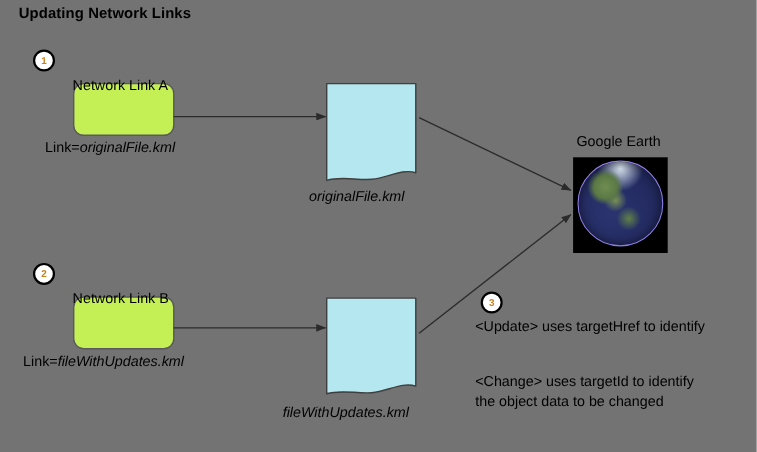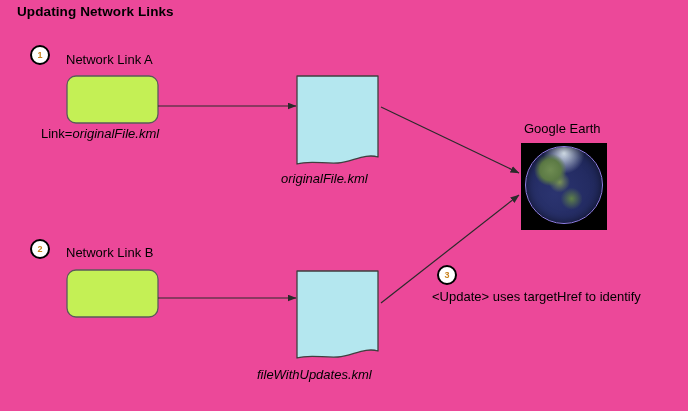--- a/index.html
+++ b/index.html
@@ -8,21 +8,21 @@
     background: #ffffff;
   }
   body {
     font-family: "Liberation Sans", sans-serif;
     -webkit-font-smoothing: antialiased;
   }
   #canvas {
     position: relative;
     width: 688px;
     height: 411px;
-    background: #ec4899;
+    background: #737373;
     overflow: hidden;
   }
   #svg-layer {
     position: absolute;
     left: 0;
     top: 0;
     width: 688px;
     height: 411px;
   }
   .txt {
@@ -33,20 +33,21 @@
   }
   #page-title {
     left: 17px;
     top: 4px;
     font-size: 13.5px;
     font-weight: bold;
     letter-spacing: 0.1px;
   }
   .node-title {
     font-size: 13px;
+    margin-top: 18px;
   }
   #nl-a-title { left: 66px; top: 52px; }
   #nl-b-title { left: 66px; top: 245px; }
 
   .link-label {
     font-size: 13px;
   }
   #link-a-label { left: 41px; top: 126px; }
   #link-b-label { left: 21px; top: 321px; }
   .link-label .em { font-style: italic; }
@@ -166,28 +167,33 @@
   <div class="txt" id="page-title">Updating Network Links</div>
 
   <div class="step" id="step-1">1</div>
   <div class="step" id="step-2">2</div>
   <div class="step" id="step-3">3</div>
 
   <div class="txt node-title" id="nl-a-title">Network Link A</div>
   <div class="txt link-label" id="link-a-label"><span>Link=</span><span class="em">originalFile.kml</span></div>
 
   <div class="txt node-title" id="nl-b-title">Network Link B</div>
+  <div class="txt link-label" id="link-b-label"><span>Link=</span><span class="em">fileWithUpdates.kml</span></div>
 
   <div class="txt doc-label" id="doc-a-label">originalFile.kml</div>
   <div class="txt doc-label" id="doc-b-label">fileWithUpdates.kml</div>
 
   <div class="txt" id="ge-label">Google Earth</div>
   <div id="ge-thumb">
     <div id="ge-globe"></div>
     <div id="ge-glow"></div>
   </div>
 
   <div class="note-block" id="note-1">
     <div><span>&lt;Update&gt; uses </span><span class="em">targetHref</span><span> to identify</span></div>
   </div>
 
+  <div class="note-block" id="note-2">
+    <div><span>&lt;Change&gt; uses </span><span class="em">targetId</span><span> to identify</span></div>
+    <div>the object data to be changed</div>
+  </div>
 
 </div>
 
 </body></html>

